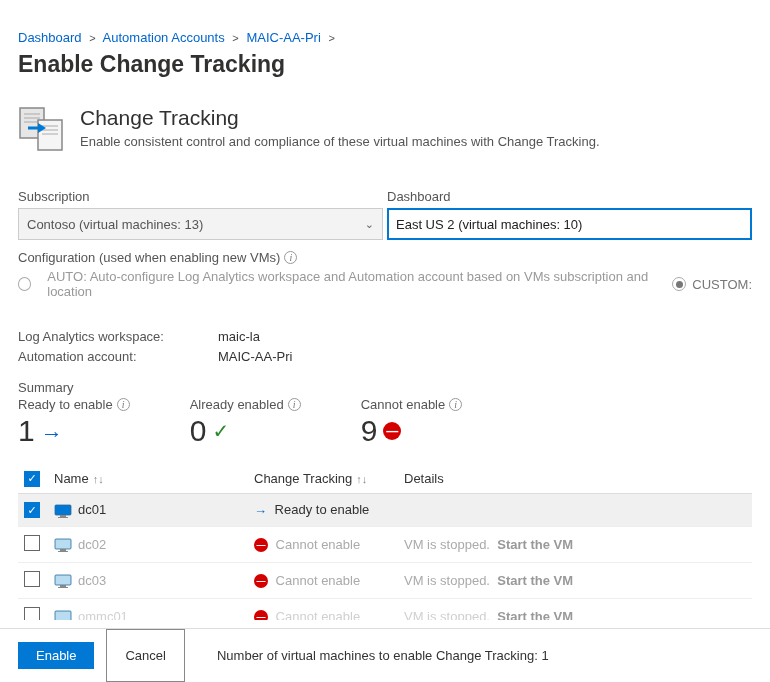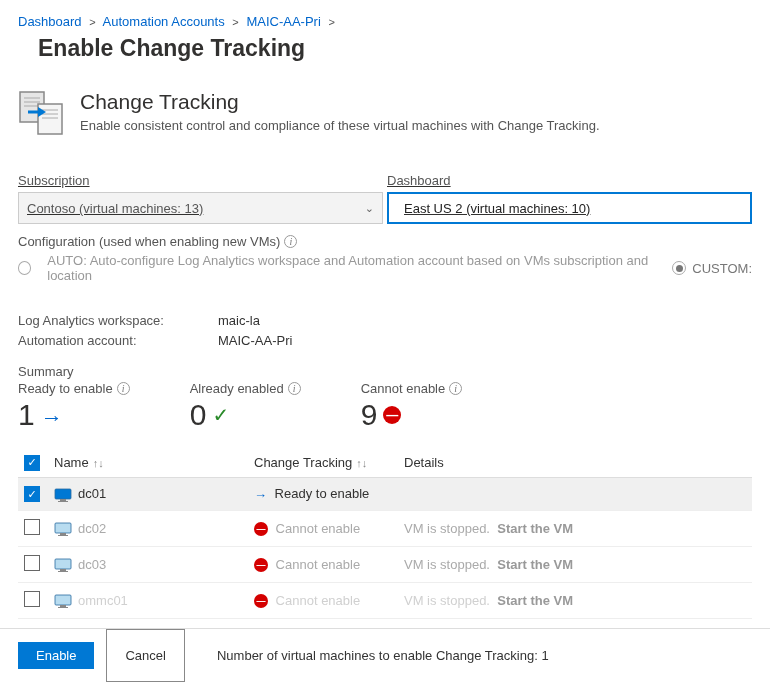--- a/index.html
+++ b/index.html
@@ -1,30 +1,30 @@
 <!DOCTYPE html>
 <html><head>
   <meta charset="utf-8">
   <style>
     * { box-sizing: border-box; margin: 0; padding: 0; }
     body { font-family: "Segoe UI", Arial, sans-serif; font-size: 13px; color: #323130; background: #fff; width: 770px; height: 682px; overflow: hidden; position: relative; }
     .page { padding: 10px 18px 0 18px; height: 620px; overflow: hidden; }
-    .breadcrumb { padding-top: 4px; font-size: 13px; }
+    .breadcrumb { padding-top: 4px; font-size: 13px; margin-top: 16px; }
     .breadcrumb a { color: #0066cc; text-decoration: none; }
     .breadcrumb .sep { color: #555; padding: 0 4px; font-size: 11px; }
-    .page-title { font-size: 23px; font-weight: 600; margin-top: 6px; margin-bottom: 28px; margin-left: 20px; }
+    .page-title { font-size: 23px; font-weight: 600; margin-top: 6px; margin-bottom: 28px; }
     .hero { display: flex; align-items: flex-start; gap: 16px; margin-bottom: 34px; }
     .hero-icon svg { width: 46px; height: 46px; }
     .hero h2 { font-size: 21px; font-weight: 400; margin-bottom: 4px; }
     .hero p { font-size: 13px; color: #555; }
-    .form-row { display: flex; gap: 4px; margin-bottom: 10px; text-decoration: underline; }
+    .form-row { display: flex; gap: 4px; margin-bottom: 10px; }
     .field { flex: 1; display: flex; flex-direction: column; }
     .field label { font-size: 13px; color: #555; margin-bottom: 4px; }
     .select { position: relative; border: 1px solid #ccc; background: #f3f3f3; height: 32px; display: flex; align-items: center; padding: 0 8px; font-size: 13px; color: #555; }
-    .select.active { border: 2px solid #0078d4; background: #fff; color: #222; padding: 0 15px; }
+    .select.active { border: 2px solid #0078d4; background: #fff; color: #222; padding: 0 7px; }
     .select .chev { position: absolute; right: 8px; top: 50%; transform: translateY(-50%); color: #666; font-size: 11px; }
     .config-label { font-size: 13px; color: #555; margin-top: 10px; display: flex; align-items: center; gap: 4px; }
     .radio-row { display: flex; align-items: center; gap: 16px; font-size: 13px; color: #999; margin-top: 4px; }
     .radio-row .radio { width: 14px; height: 14px; border: 1px solid #aaa; border-radius: 50%; display: inline-flex; align-items: center; justify-content: center; }
     .radio-row .radio.sel::after { content: ''; width: 7px; height: 7px; background: #777; border-radius: 50%; }
     .radio-row .right { margin-left: auto; display: flex; align-items: center; gap: 6px; color: #777; text-align: center; }
     .kv { display: flex; margin-top: 28px; }
     .kv .keys { width: 200px; font-size: 13px; color: #555; line-height: 1.5; }
     .kv .vals { font-size: 13px; color: #333; line-height: 1.5; }
     .summary-label { font-size: 13px; color: #555; margin-top: 14px; }

